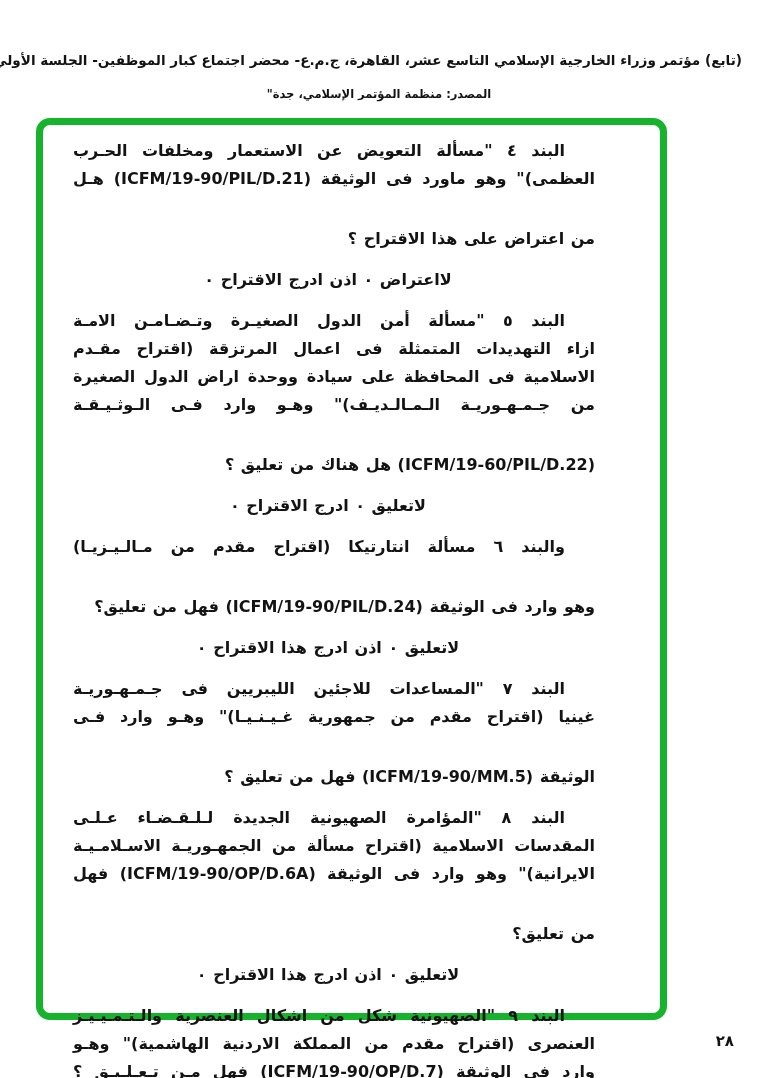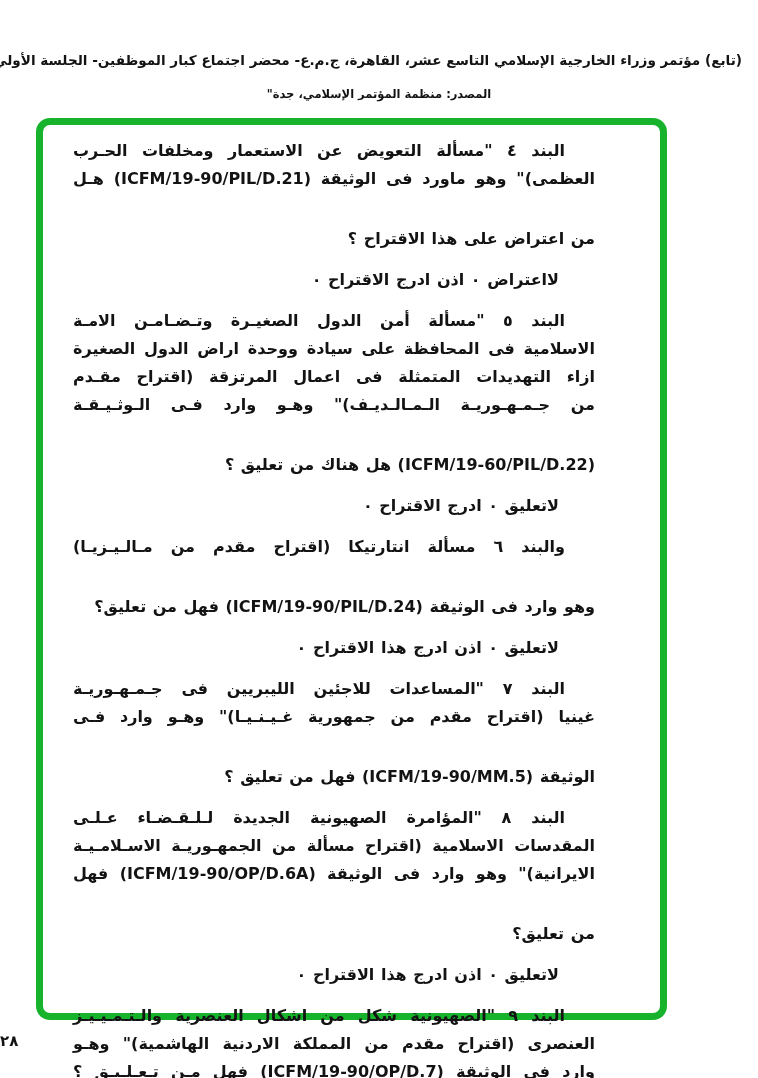--- a/index.html
+++ b/index.html
@@ -61,30 +61,30 @@
     word-spacing: 1px;
   }
   .line.first {
     text-indent: 30px;
   }
   .line.last {
     text-align-last: right;
     margin-top: 32px;
   }
   .block.response .line {
-    text-align: right;
+    text-align: center;
     text-align-last: auto;
-    margin-right: 36px;
+    margin-right: 12px;
   }
   .page-number {
     position: absolute;
     top: 1032px;
     left: 0;
     right: 24px;
-    text-align: left;
+    text-align: right;
     font-size: 15px;
     font-weight: bold;
     direction: rtl;
   }
 </style>
 </head>
 <body style="color: rgb(19, 19, 19);">
 
 <div class="header-title">(تابع) مؤتمر وزراء الخارجية الإسلامي التاسع عشر، القاهرة، ج.م.ع- محضر اجتماع كبار الموظفين- الجلسة الأولي- ٢٨ يوليه ١٩٩٠</div>
 
@@ -95,22 +95,22 @@
       <div class="block paragraph">
         <div class="line first">البند ٤ "مسألة التعويض عن الاستعمار ومخلفات الحـرب</div>
         <div class="line">العظمى)" وهو ماورد فى الوثيقة (ICFM/19-90/PIL/D.21) هـل</div>
         <div class="line last">من اعتراض على هذا الاقتراح ؟</div>
       </div>
       <div class="block response">
         <div class="line">لااعتراض ٠ اذن ادرج الاقتراح ٠</div>
       </div>
       <div class="block paragraph">
         <div class="line first">البند ٥ "مسألة أمن الدول الصغيـرة وتـضـامـن الامـة</div>
+        <div class="line">ازاء التهديدات المتمثلة فى اعمال المرتزقة (اقتراح مقـدم</div>
         <div class="line">الاسلامية فى المحافظة على سيادة ووحدة اراض الدول الصغيرة</div>
-        <div class="line">ازاء التهديدات المتمثلة فى اعمال المرتزقة (اقتراح مقـدم</div>
         <div class="line">من جـمـهـوريـة الـمـالـديـف)" وهـو وارد فـى الـوثـيـقـة</div>
         <div class="line last">(ICFM/19-60/PIL/D.22) هل هناك من تعليق ؟</div>
       </div>
       <div class="block response">
         <div class="line">لاتعليق ٠ ادرج الاقتراح ٠</div>
       </div>
       <div class="block paragraph">
         <div class="line first">والبند ٦ مسألة انتارتيكا (اقتراح مقدم من مـالـيـزيـا)</div>
         <div class="line last">وهو وارد فى الوثيقة (ICFM/19-90/PIL/D.24) فهل من تعليق؟</div>
       </div>

